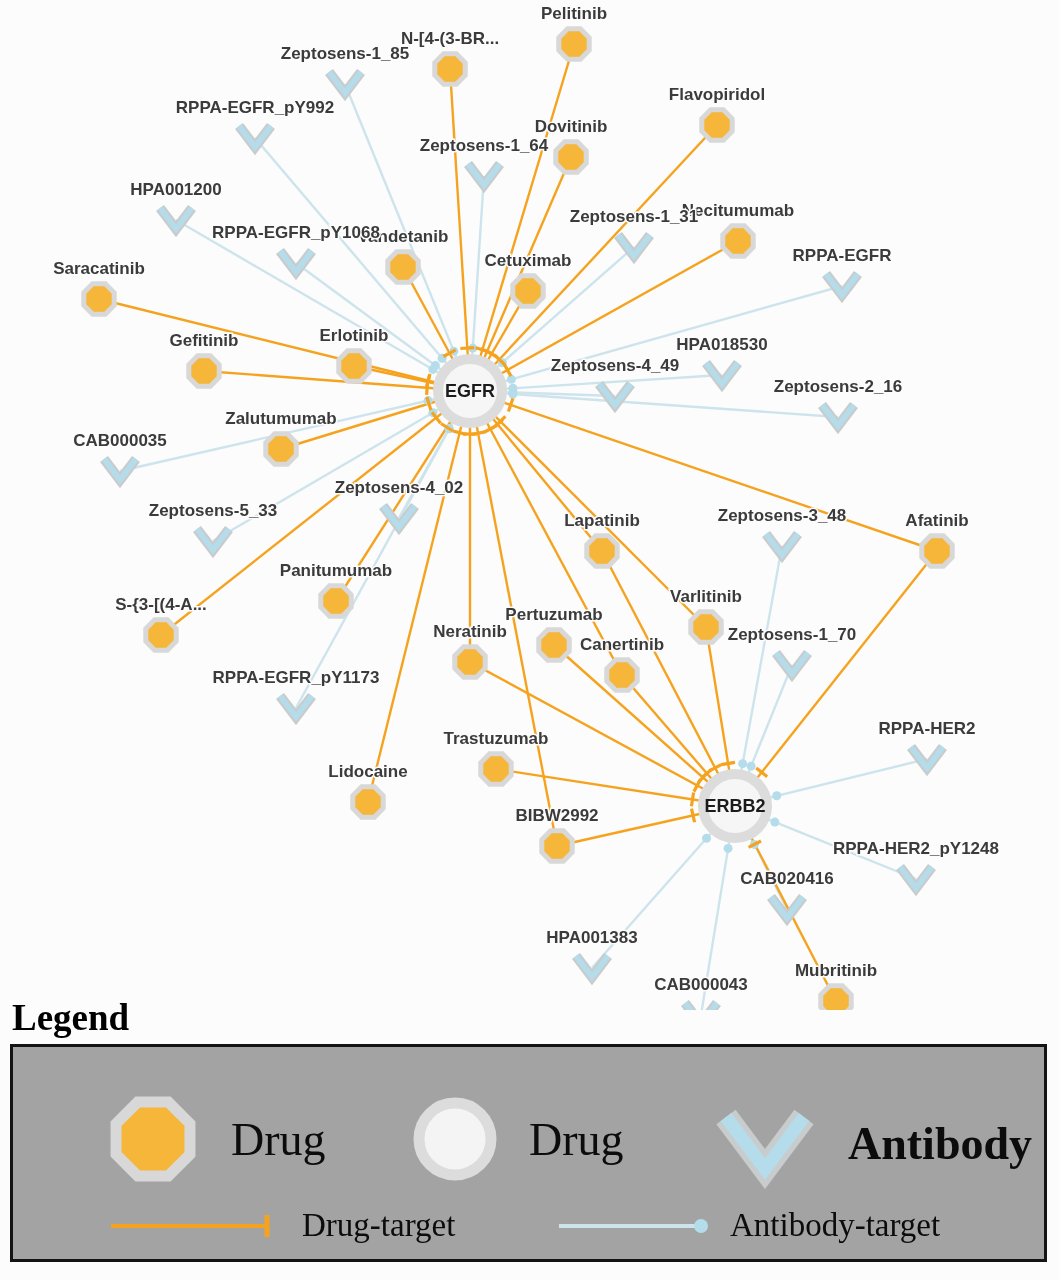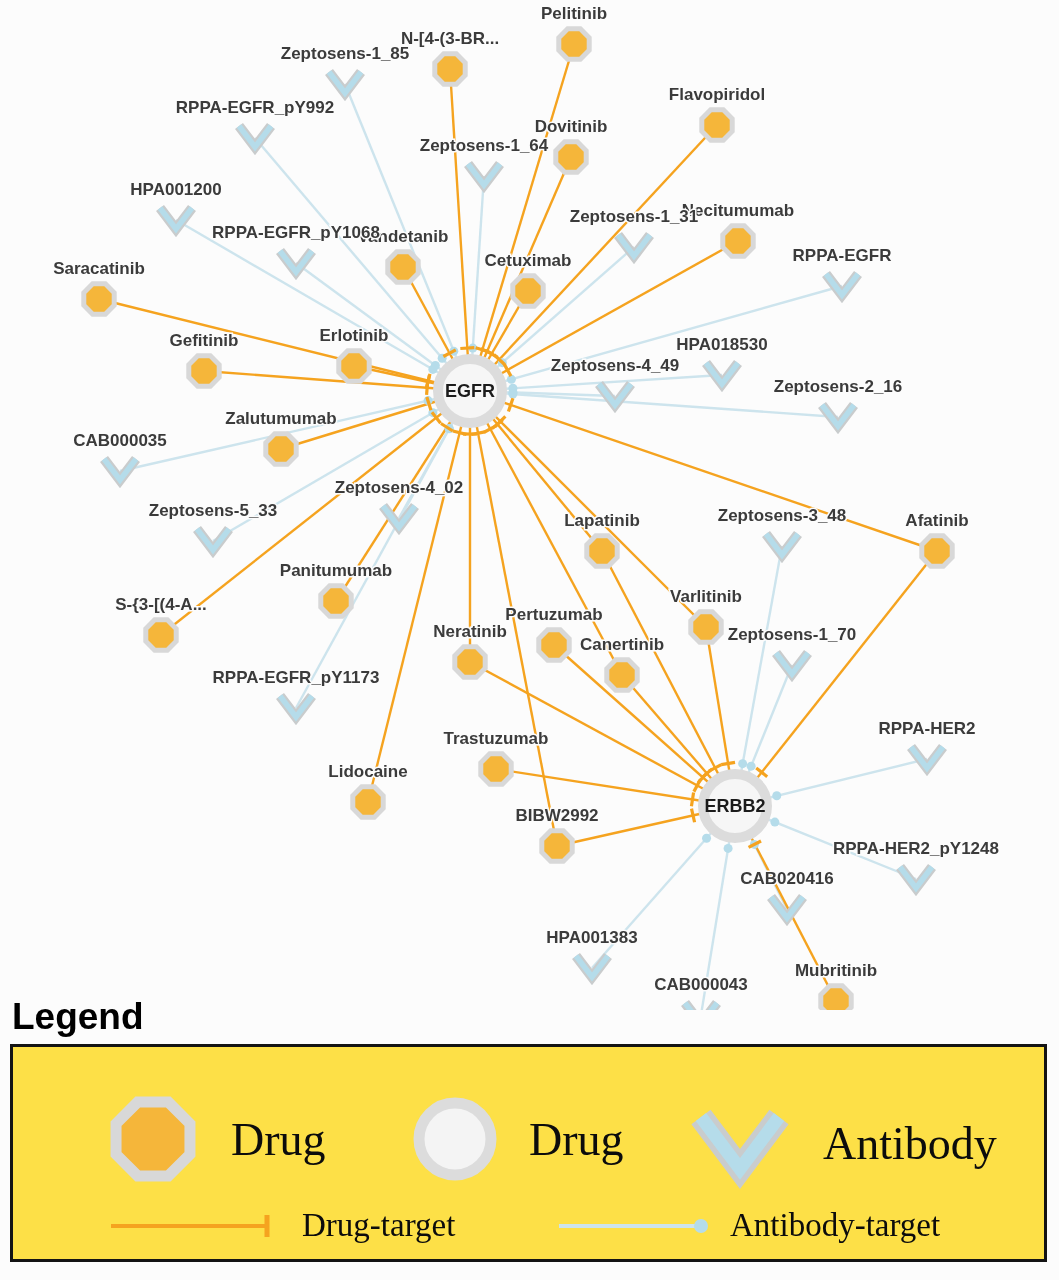--- a/index.html
+++ b/index.html
@@ -11,32 +11,32 @@
   .node-label{
     font-family:"Liberation Sans",sans-serif;font-weight:bold;font-size:17px;
     fill:#3b3b3b;text-anchor:middle;paint-order:stroke;stroke:#fcfcfc;stroke-width:3px;
   }
   .gene-label{
     font-family:"Liberation Sans",sans-serif;font-weight:bold;font-size:18px;
     fill:#1b1b1b;text-anchor:middle;
   }
   .legend-title{
     position:absolute;left:12px;top:996px;
-    font-family:Liberation Sans, sans-serif;font-weight:bold;font-size:37px;color:#000;
+    font-family:Liberation Serif, serif;font-weight:bold;font-size:37px;color:#000;
   }
   .legend-box{
     position:absolute;left:10px;top:1044px;width:1031px;height:212px;
-    border:3px solid #141414;background:#fde047;
+    border:3px solid #141414;background:#a3a3a3;
   }
   .legend-item{position:absolute;display:flex;align-items:center;}
   .lab-big{font-family:"Liberation Serif",serif;font-size:46px;color:#0c0c0c;margin-left:28px;}
   .lab-small{font-family:"Liberation Serif",serif;font-size:33px;color:#0c0c0c;margin-left:12px;}
   #li-drug{left:90px;top:42px;}
   #li-gene{left:396px;top:46px;}
-  #li-antibody{left:672px;top:46px;}
+  #li-antibody{left:697px;top:46px;font-weight:bold;}
   #le-drug{left:92px;top:160px;}
   #le-antibody{left:540px;top:160px;}
 </style>
 </head>
 <body>
 
 <svg id="net" width="1059" height="1010" viewBox="0 0 1059 1010">
     <g>
       <line x1="345" y1="84" x2="470" y2="391" stroke="#cde4ed" stroke-width="2.4"></line>
       <line x1="255" y1="138" x2="470" y2="391" stroke="#cde4ed" stroke-width="2.4"></line>

